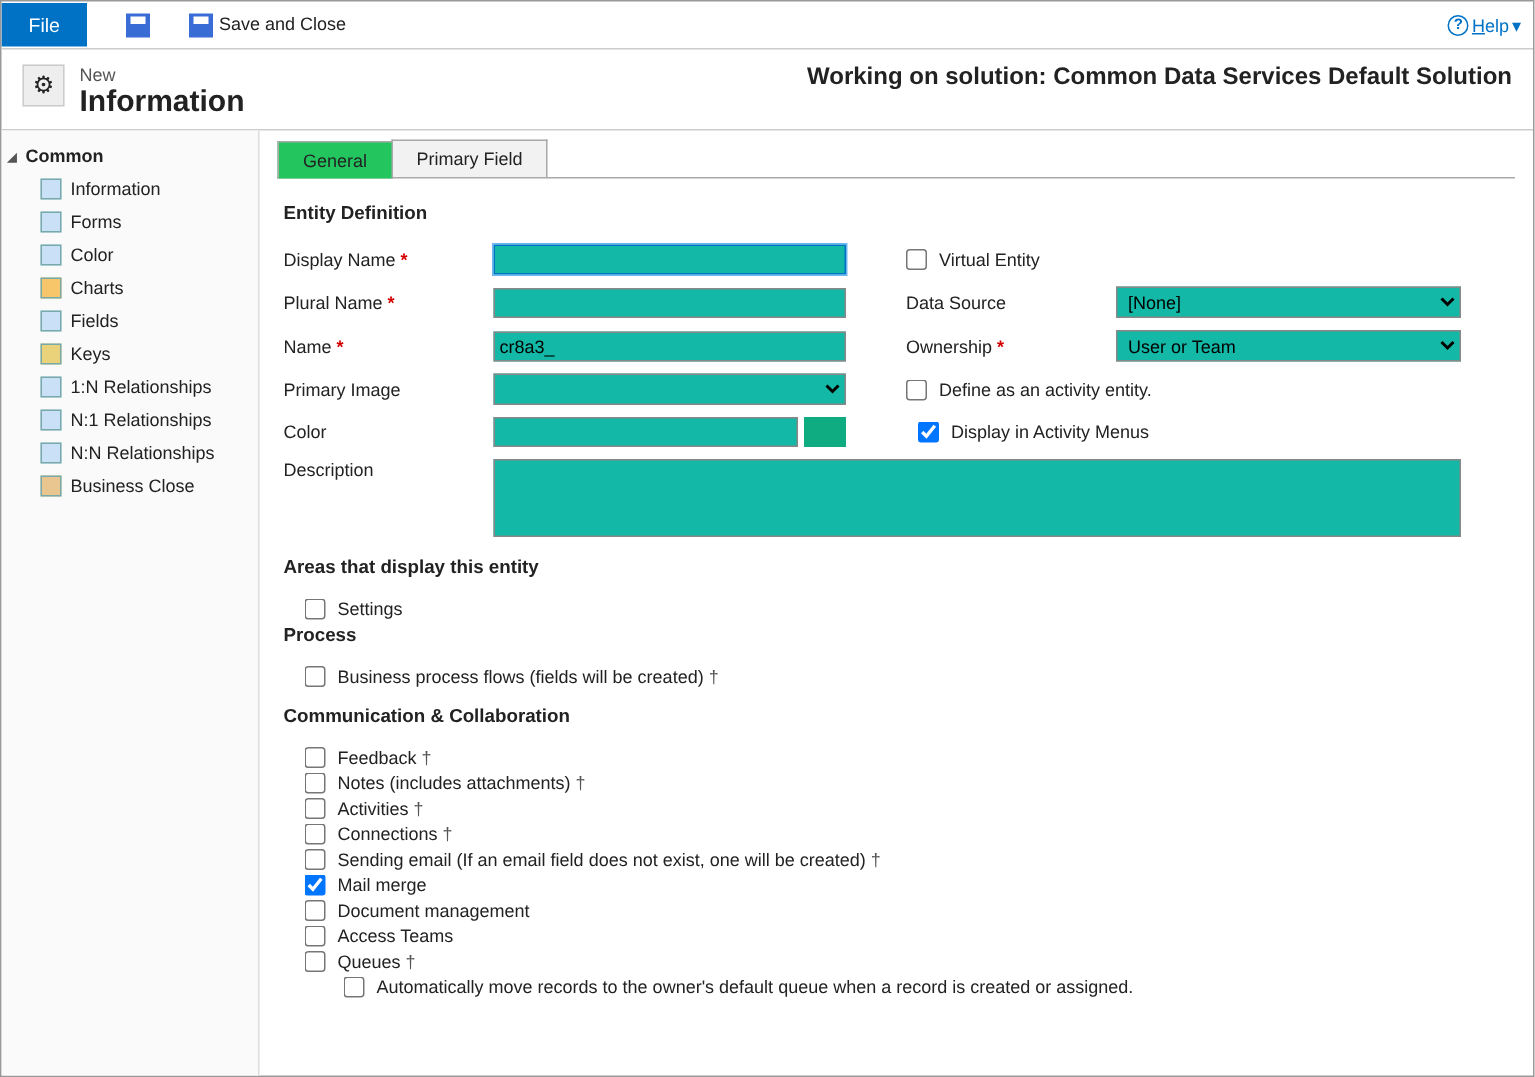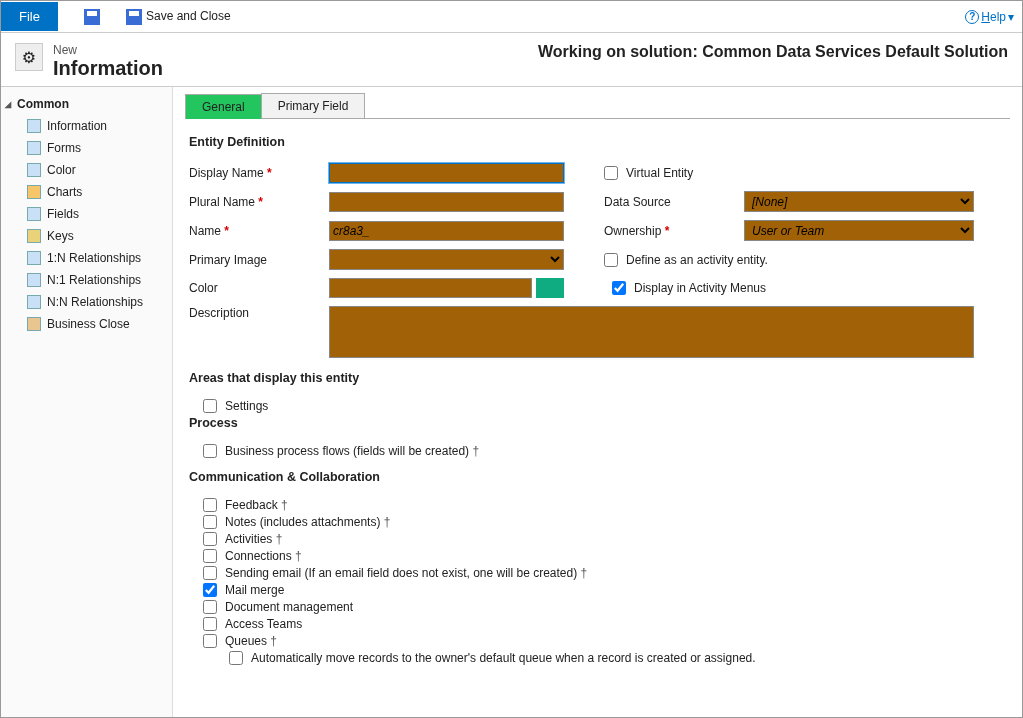--- a/index.html
+++ b/index.html
@@ -25,21 +25,21 @@
   .main { flex:1; display:flex; flex-direction:column; overflow:hidden;}
   .tabstrip { display:flex; border-bottom:1px solid #aaa; margin: 6px 12px 0 12px; }
   .tab { padding:5px 16px; border:1px solid #aaa; border-bottom:none; margin-right:-1px; background:#f2f2f2; cursor:pointer; font-size:12px;}
   .tab.active { background:#22c55e; position:relative; top:1px;}
   .content { flex:1; overflow-y:scroll; padding: 10px 20px 20px 16px; }
   .section-title { font-weight:bold; margin: 6px 0 14px 0; font-size:12.5px;}
   .form-grid { display:grid; grid-template-columns: 140px 235px 40px 140px 230px; row-gap:8px; align-items:center; margin-bottom:10px;}
   .lbl { font-size:12px; }
   .req::after { content:" *"; color:#d40000; font-weight:bold;}
   .dag::after { content:" †"; color:#555; }
-  input[type=text], select, textarea { width:100%; border:1px solid #888; font-size:12px; padding:2px 3px; background:#a16207; font-family:inherit;font-style:italic;}
+  input[type=text], select, textarea { width:100%; border:1px solid #888; font-size:12px; padding:2px 3px; background:#14b8a6; font-family:inherit;}
   input.focused { border:1px solid #0072c6; outline:1px solid #6cb6ef; }
   select { height:21px; }
   textarea { height:52px; resize:none; }
   .swatch { width:28px; height:20px; background:#0fac81; display:inline-block; vertical-align:middle; margin-left:4px;}
   .chkline { display:flex; align-items:flex-end; gap:8px; margin:3px 0 3px 14px;}
   .chkline input { width:14px; height:14px;}
   .sub { margin-left:40px; }
   .icon-save { width:16px; height:16px; background:#3a6cd6; display:inline-block; position:relative;}
   .icon-save::after{content:""; position:absolute; top:2px; left:3px; width:10px; height:5px; background:#fff;}
   .u { text-decoration: underline; }

